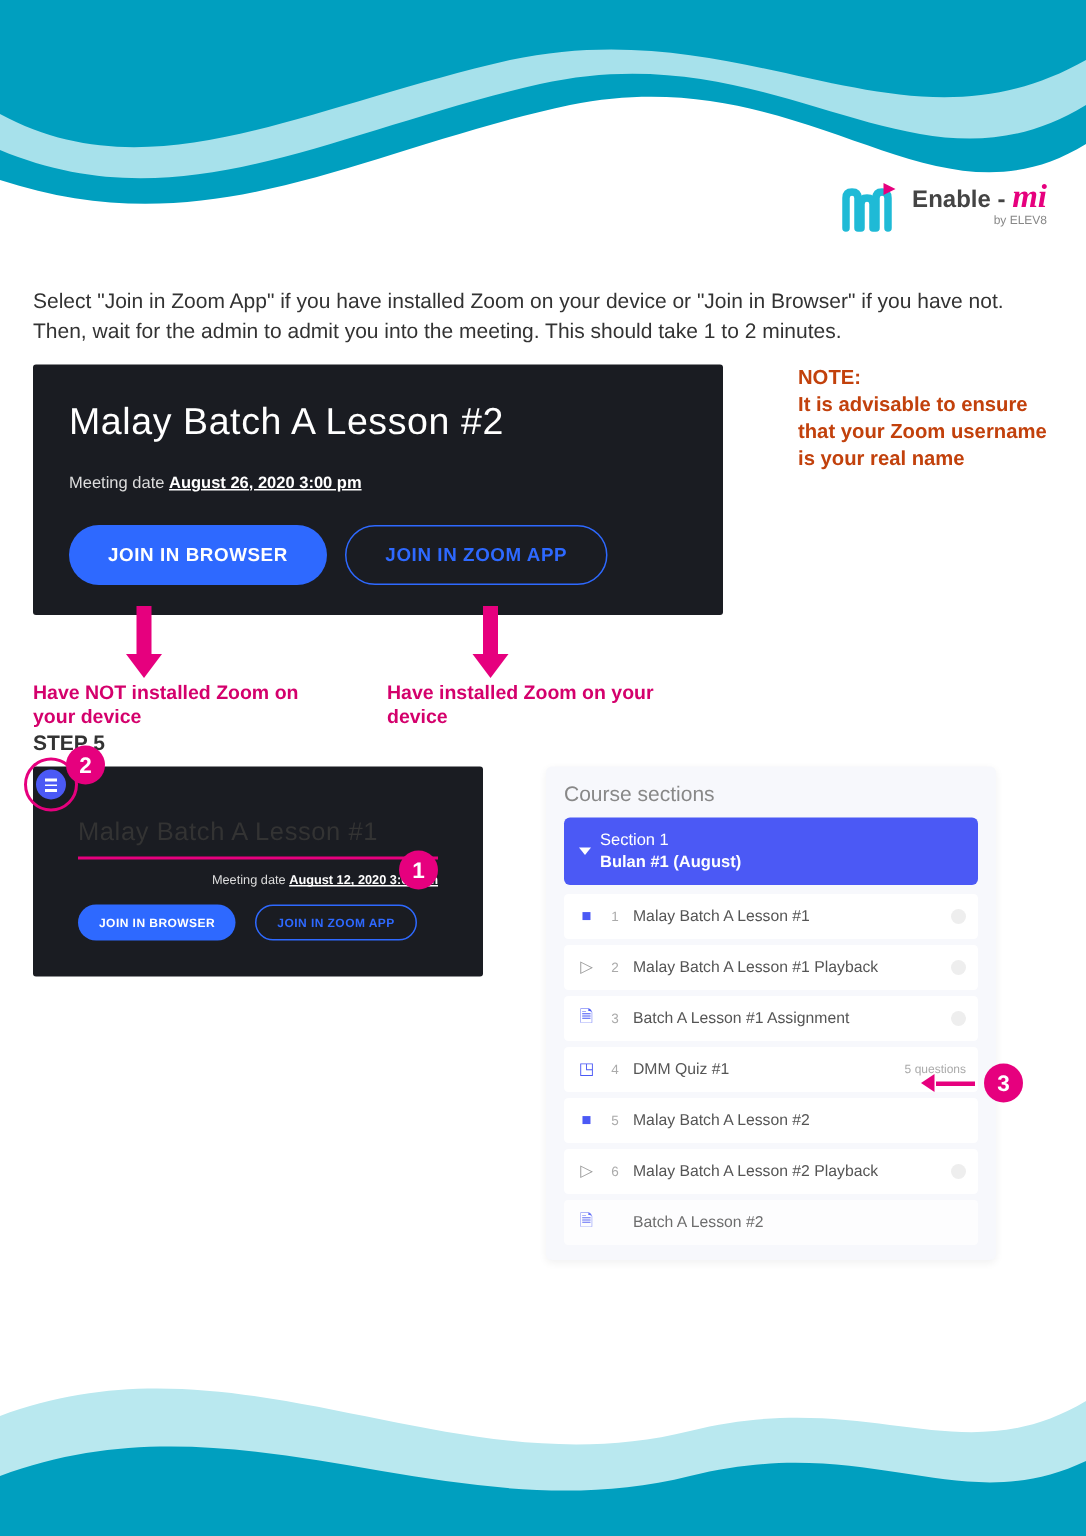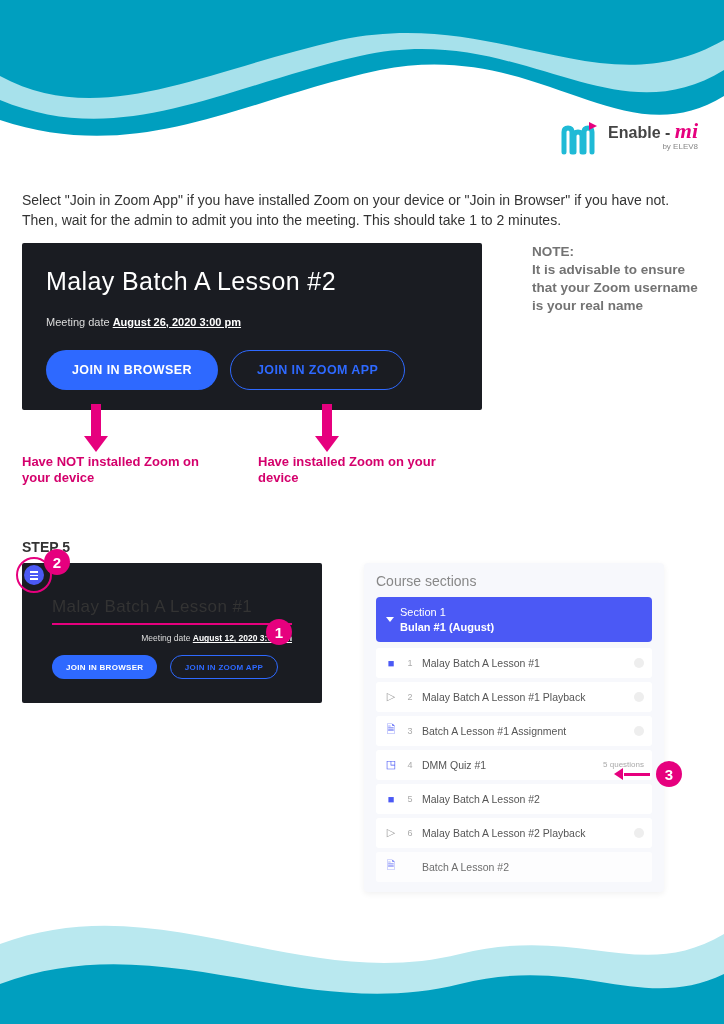--- a/index.html
+++ b/index.html
@@ -113,21 +113,21 @@
     background: #2e69ff;
     color: #fff;
   }
   .btn-zoom-app {
     background: transparent;
     color: #2e69ff;
     border: 1.5px solid #2e69ff;
   }
   .note-block {
     width: 170px;
-    color: #737373;
+    color: #c2410c;
     font-size: 13.5px;
     font-weight: 700;
     line-height: 1.35;
   }
   .annot-row {
     display: flex;
     gap: 56px;
     margin-top: 6px;
   }
   .annot {
@@ -158,21 +158,21 @@
     border-right: 12px solid transparent;
     border-top: 16px solid #e6007e;
     transform: translateX(-50%);
   }
   .arrows-holder {
     position: relative;
     height: 0;
   }
   .arrow1 { position: absolute; left: 74px; top: 40px; }
   .arrow2 { position: absolute; left: 305px; top: 40px; }
-  .step5 { margin-top: 52px; }
+  .step5 { }
   .step5-row {
     display: flex;
     gap: 42px;
     align-items: flex-start;
     margin-top: 8px;
   }
   .mini-zoom {
     width: 300px;
     background: #1a1c22;
     padding: 34px 30px 24px 30px;

